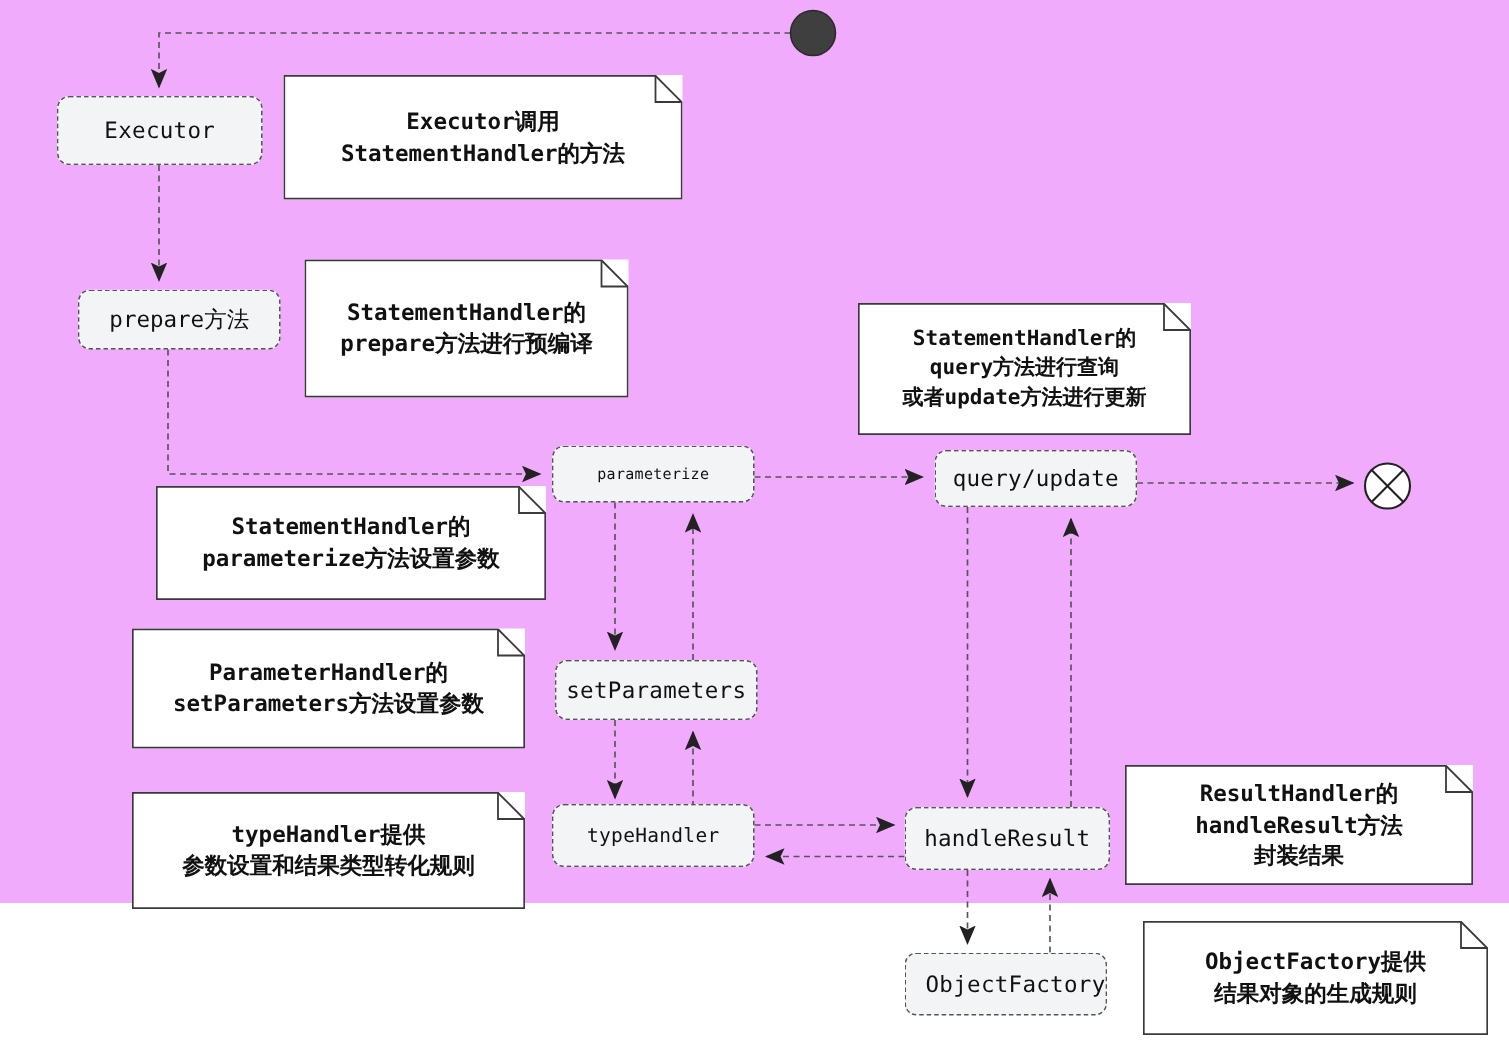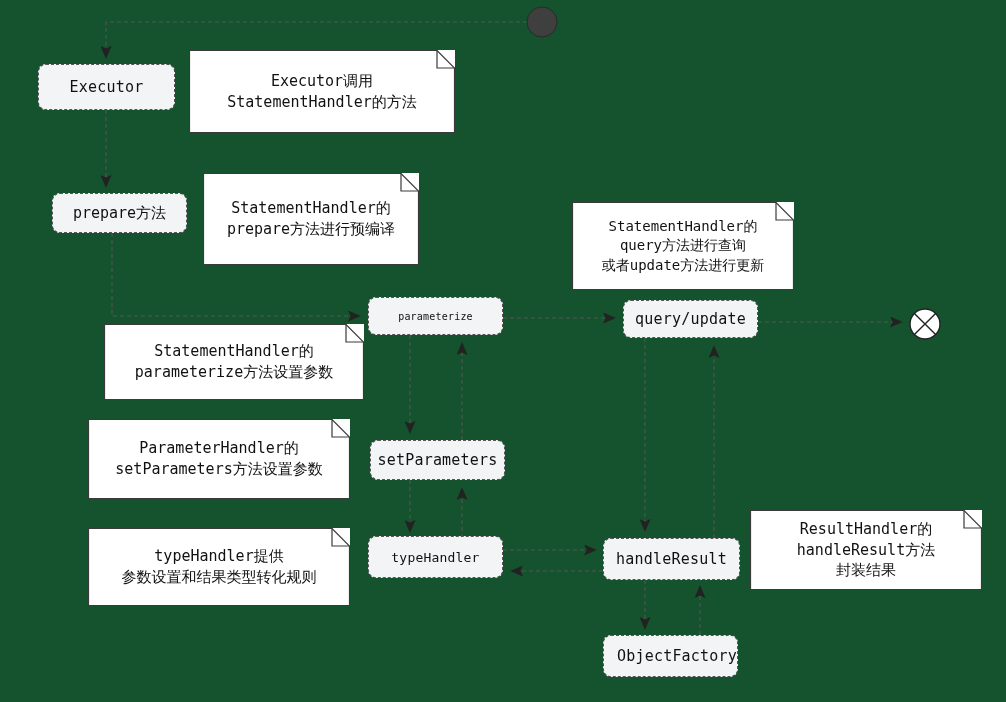--- a/index.html
+++ b/index.html
@@ -9,22 +9,22 @@
   }
   body {
     width: 1006px;
     height: 702px;
     font-family: "DejaVu Sans Mono", "Liberation Mono", monospace;
     overflow: hidden;
   }
   #diagram-root {
     position: relative;
     width: 1006px;
-    height: 702px;
-    background: #14532d;
+    height: 602px;
+    background: #f0abfc;
   }
   svg.layer {
     position: absolute;
     left: 0;
     top: 0;
     width: 1006px;
     height: 702px;
   }
   .node-box {
     position: absolute;
@@ -50,20 +50,21 @@
     text-align: center;
     font-family: "DejaVu Sans Mono", "Liberation Mono", monospace;
     color: #111;
     line-height: 1.38;
   }
   .note-body {
     position: relative;
     z-index: 2;
     padding: 0 8px;
     white-space: pre-line;
+    font-weight: bold;
   }
   .note-shape {
     position: absolute;
     left: 0; top: 0;
     width: 100%;
     height: 100%;
     z-index: 1;
   }
   .cn { letter-spacing: 0px; }
 </style>
@@ -210,14 +211,22 @@
   <div class="note-box" style="left:750px;top:510px;width:232px;height:80px;font-size:15px;">
     <svg class="note-shape" viewBox="0 0 232 80" preserveAspectRatio="none">
       <path d="M0.5,0.5 L214,0.5 L231.5,18 L231.5,79.5 L0.5,79.5 Z" fill="#ffffff" stroke="#3a3a3a" stroke-width="1.2"></path>
       <path d="M214,0.5 L214,18 L231.5,18" fill="none" stroke="#3a3a3a" stroke-width="1.2"></path>
     </svg>
     <span class="note-body cn">ResultHandler的
 handleResult方法
 封装结果</span>
   </div>
 
+  <div class="note-box" style="left:762px;top:614px;width:230px;height:76px;font-size:15px;">
+    <svg class="note-shape" viewBox="0 0 230 76" preserveAspectRatio="none">
+      <path d="M0.5,0.5 L212,0.5 L229.5,18 L229.5,75.5 L0.5,75.5 Z" fill="#ffffff" stroke="#3a3a3a" stroke-width="1.2"></path>
+      <path d="M212,0.5 L212,18 L229.5,18" fill="none" stroke="#3a3a3a" stroke-width="1.2"></path>
+    </svg>
+    <span class="note-body cn">ObjectFactory提供
+结果对象的生成规则</span>
+  </div>
 
 </div>
 
 </body></html>

